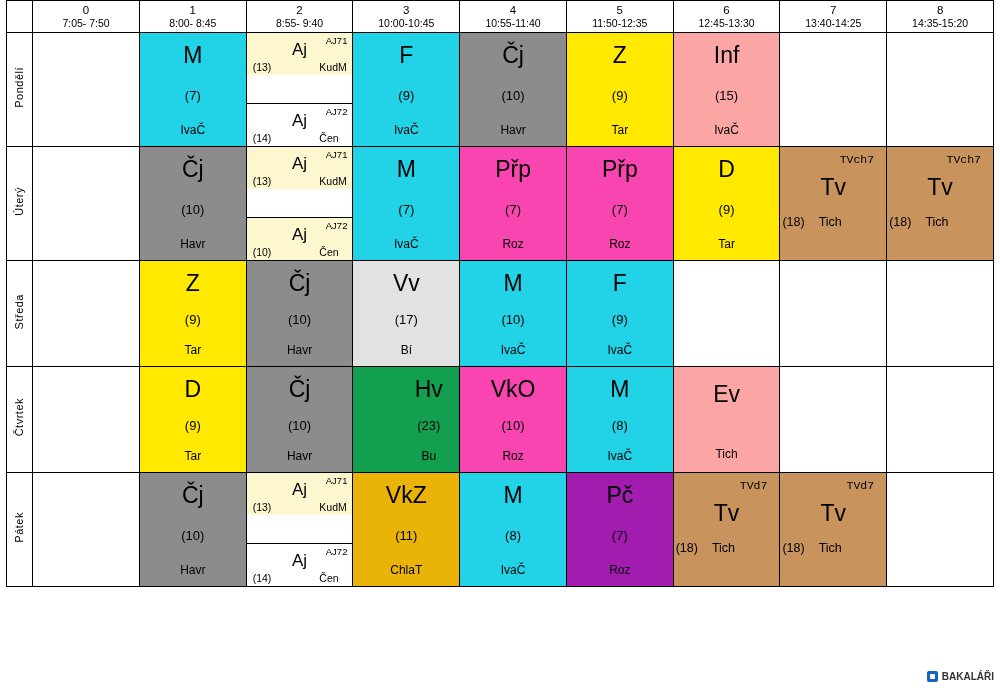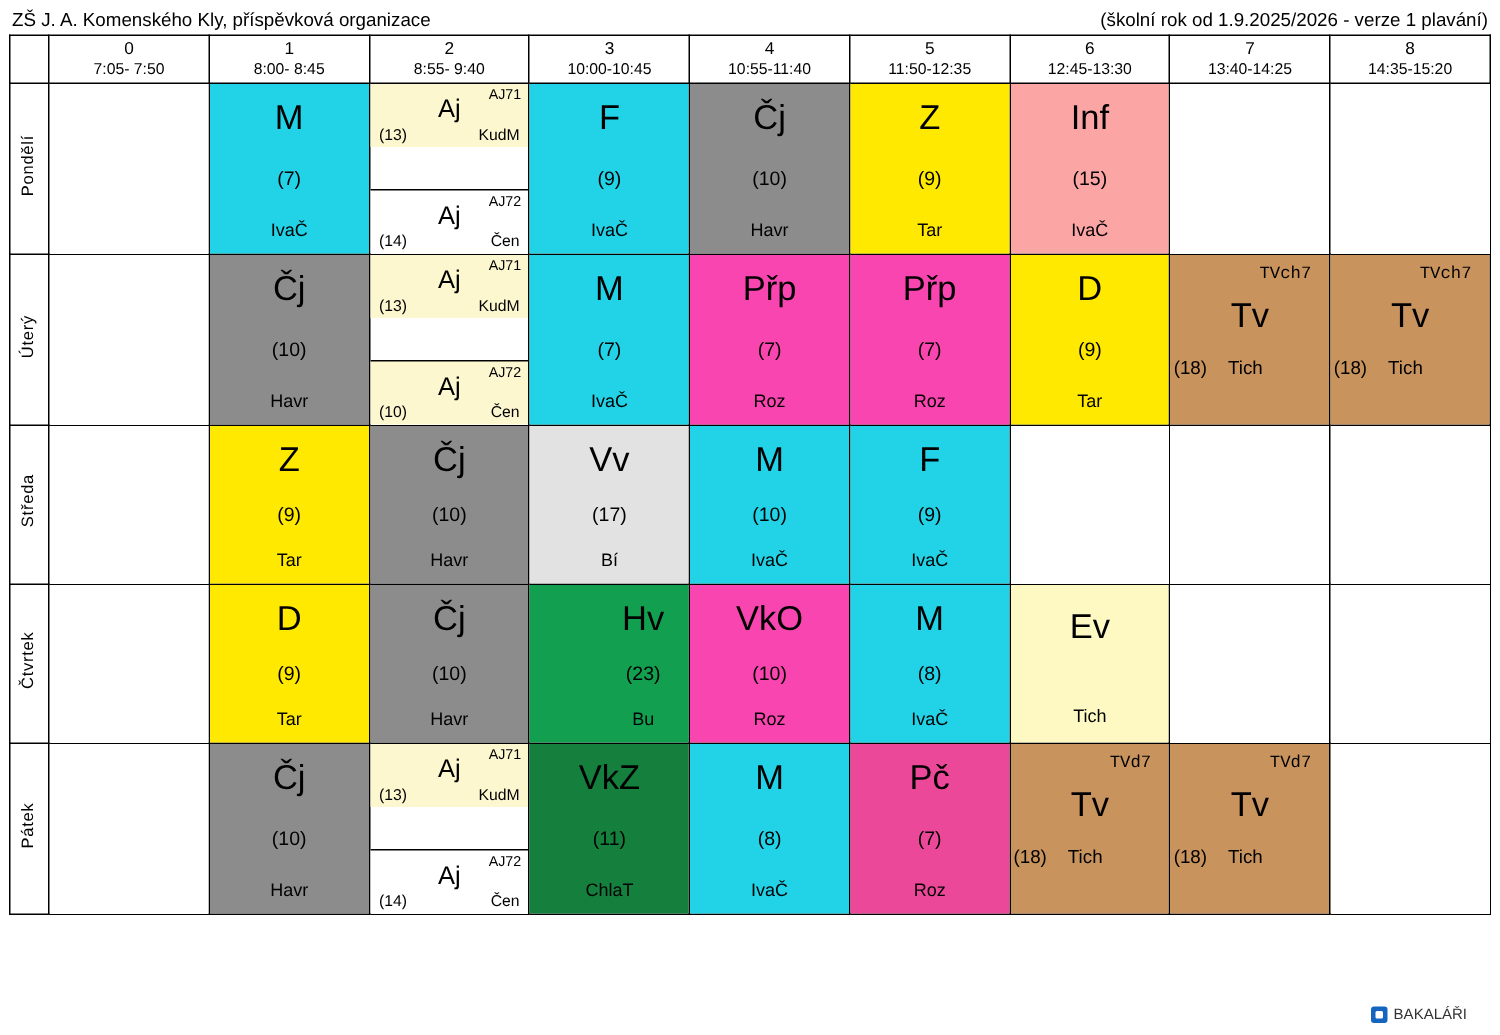--- a/index.html
+++ b/index.html
@@ -115,50 +115,46 @@
   }
   .half + .half { border-top: 1px solid #000; margin-top: 28px; }
   .half .grp {
     position: absolute; top: 2px; right: 5px;
     font-size: 9.5px;
   }
   .half .subj {
     font-size: 17px; text-align: center; margin-top: 5px;
   }
   .half .row2 {
-    display: flex; justify-content: space-between;
-    font-size: 10.5px; padding: 0 2px; margin-top: 1px;
+    display: flex; 
+    font-size: 10.5px; padding: 0 2px; margin-top: 1px; gap: 48px;
   }
 
   
   #bakalari {
     position: absolute;
-    right: 22px; bottom: 8px;
+    right: 6px; bottom: 8px;
     display: flex; align-items: center; gap: 4px;
-    font-size: 10px; font-weight: normal; color: #333;
+    font-size: 10px; font-weight: bold; color: #333;
   }
   #bakalari .mark {
     width: 11px; height: 11px; border-radius: 2px;
     background: #1565c0; position: relative;
   }
   #bakalari .mark:after {
     content: ""; position: absolute; left: 3px; top: 3px;
     width: 5px; height: 5px; background: #fff; border-radius: 1px;
   }
 </style>
 </head>
 <body>
 
 <div id="page">
 
 
-  <div id="subheader">
-    <span>ZŠ J. A. Komenského Kly, příspěvková organizace</span>
-    <span>(školní rok od 1.9.2025/2026 - verze 1 plavání)</span>
-  </div>
 
   <table class="tt">
     <colgroup>
       <col class="daycol">
       <col class="hourcol">
         <col class="hourcol">
         <col class="hourcol">
       <col class="hourcol">
         <col class="hourcol">
         <col class="hourcol">
@@ -422,21 +418,21 @@
             </div>
           </td>
           <td class="cell">
             <div class="blk" style="background: rgb(34, 211, 232);">
               <div class="subj">M</div>
               <div class="room">(8)</div>
               <div class="teach">IvaČ</div>
             </div>
           </td>
           <td class="cell">
-            <div class="blk noroom" style="background: #fef9c3;">
+            <div class="blk noroom" style="background: #fca5a5;">
               <div class="subj">Ev</div>
               <div class="teach">Tich</div>
             </div>
           </td>
           <td class="cell empty"></td>
           <td class="cell empty"></td>
         </tr>
         <tr>
           <td class="daycell"><span class="daylabel">Pátek</span></td>
           <td class="cell empty"></td>
@@ -461,35 +457,35 @@
                 <div class="grp">AJ72</div>
                 <div class="subj">Aj</div>
                 <div class="row2">
                   <span>(14)</span>
                   <span>Čen</span>
                 </div>
               </div>
             </div>
           </td>
           <td class="cell">
-            <div class="blk" style="background: #15803d;">
+            <div class="blk" style="background: #eab308;">
               <div class="subj">VkZ</div>
               <div class="room">(11)</div>
               <div class="teach">ChlaT</div>
             </div>
           </td>
           <td class="cell">
             <div class="blk" style="background: rgb(34, 211, 232);">
               <div class="subj">M</div>
               <div class="room">(8)</div>
               <div class="teach">IvaČ</div>
             </div>
           </td>
           <td class="cell">
-            <div class="blk" style="background: #ec4899;">
+            <div class="blk" style="background: #a21caf;">
               <div class="subj">Pč</div>
               <div class="room">(7)</div>
               <div class="teach">Roz</div>
             </div>
           </td>
           <td class="cell">
             <div class="blk tv" style="background: rgb(200, 147, 93);">
               <div class="grp">TVd7</div>
               <div class="subj">Tv</div>
               <div class="botrow">

